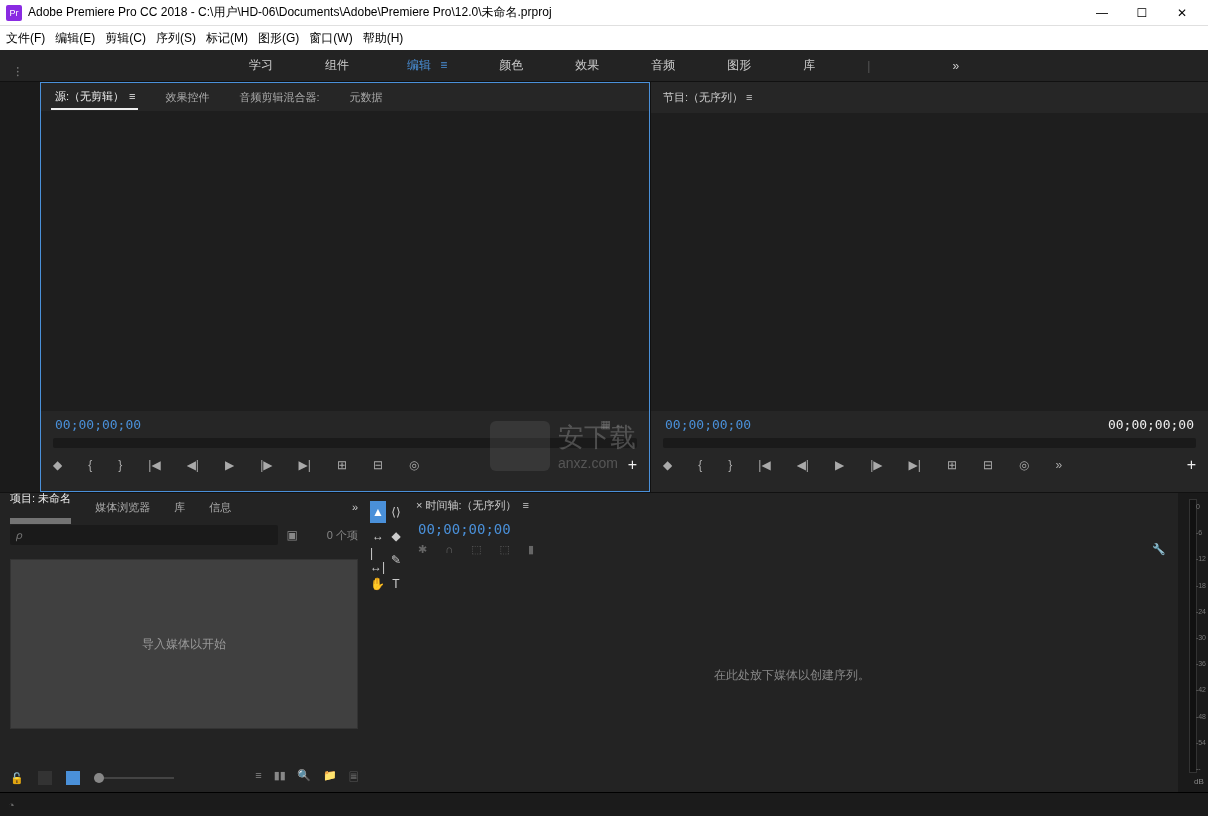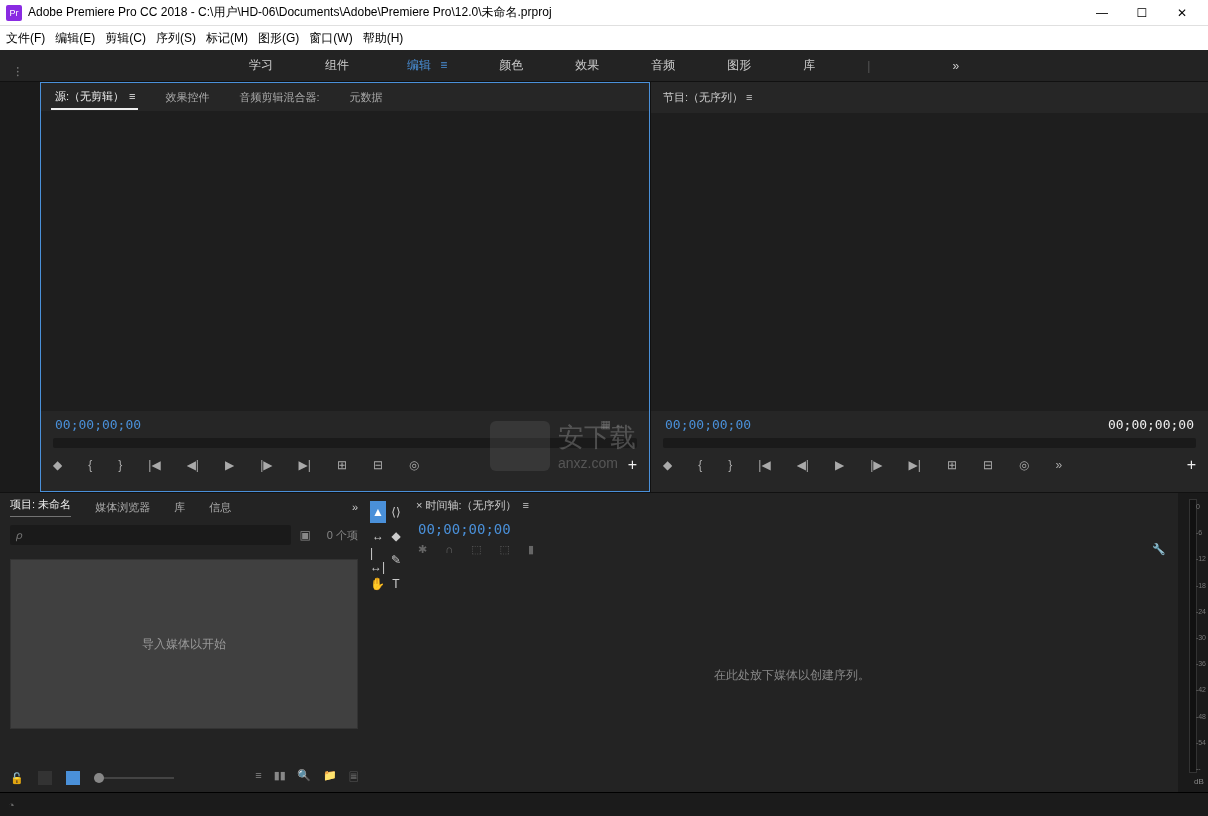--- a/index.html
+++ b/index.html
@@ -27,28 +27,28 @@
 .timecode-row { display: flex; justify-content: space-between; padding: 6px 14px; font-size: 13px; color: #4a90d9; align-items: center; }
 .timecode-row .tc-right { color: #eee; }
 .timecode-row .fit { color: #666; font-size: 11px; margin-left: auto; margin-right: 10px; }
 .transport { height: 34px; display: flex; align-items: center; justify-content: center; gap: 26px; color: #aaa; font-size: 12px; padding: 0 12px; }
 .transport .sp { flex: 0 0 auto; cursor: pointer; }
 .transport .plus { margin-left: auto; font-size: 16px; color: #eee; }
 .bottom-row { display: flex; height: 300px; background: #1e1e1e; border-top: 1px solid #111; }
 .project-panel { width: 368px; background: #232323; display: flex; flex-direction: column; }
 .proj-tabs { height: 28px; display: flex; align-items: center; padding: 0 10px; gap: 24px; font-size: 11px; color: #aaa; }
 .proj-tabs span { cursor: pointer; }
-.proj-tabs span.active { color: #eee; border-bottom: 1px solid #737373; padding-bottom: 4px; }
+.proj-tabs span.active { color: #eee; border-bottom: 6px solid #737373; padding-bottom: 12px; }
 .proj-tabs .overflow { margin-left: auto; color:#ccc; }
 .proj-file { display: flex; align-items: center; padding: 6px 12px; font-size: 11px; color: #ccc; gap: 8px; }
 .proj-file .ficon { width: 16px; height: 12px; background: #555; border-radius: 1px; }
 .proj-search { display: flex; align-items: center; padding: 4px 10px; gap: 8px; }
 .proj-search input { flex: 1; background: #1a1a1a; border: none; height: 20px; padding: 0 6px; color: #888; font-size: 11px; border-radius: 2px; }
 .proj-search .cam { color: #888; font-size: 12px; }
-.proj-search .count { color: #888; font-size: 11px; margin-left: 8px; }
+.proj-search .count { color: #888; font-size: 11px; margin-left: 21px; }
 .drop-area { margin: 10px; height: 170px; border: 1px solid #333; display: flex; align-items: center; justify-content: center; color: #999; font-size: 12px; background: #404040; }
 .proj-footer { height: 28px; display: flex; align-items: center; padding: 0 10px; gap: 14px; color: #888; font-size: 11px; margin-top: auto; }
 .proj-footer .lock { color: #5c5; }
 .proj-footer .viewbtn { width: 14px; height: 14px; background: #333; cursor: pointer; }
 .proj-footer .viewbtn.active { background: #4a90d9; }
 .proj-footer .slider { width: 80px; height: 2px; background: #444; position: relative; }
 .proj-footer .slider::before { content: ''; position: absolute; left: 0; top: -4px; width: 10px; height: 10px; border-radius: 50%; background: #888; }
 .proj-footer .sp2 { margin-left: auto; display: flex; gap: 12px; }
 .toolbar { width: 38px; background: #232323; display: flex; flex-direction: column; align-items: center; padding-top: 8px; gap: 2px; }
 .tool-row { display: flex; gap: 2px; }

